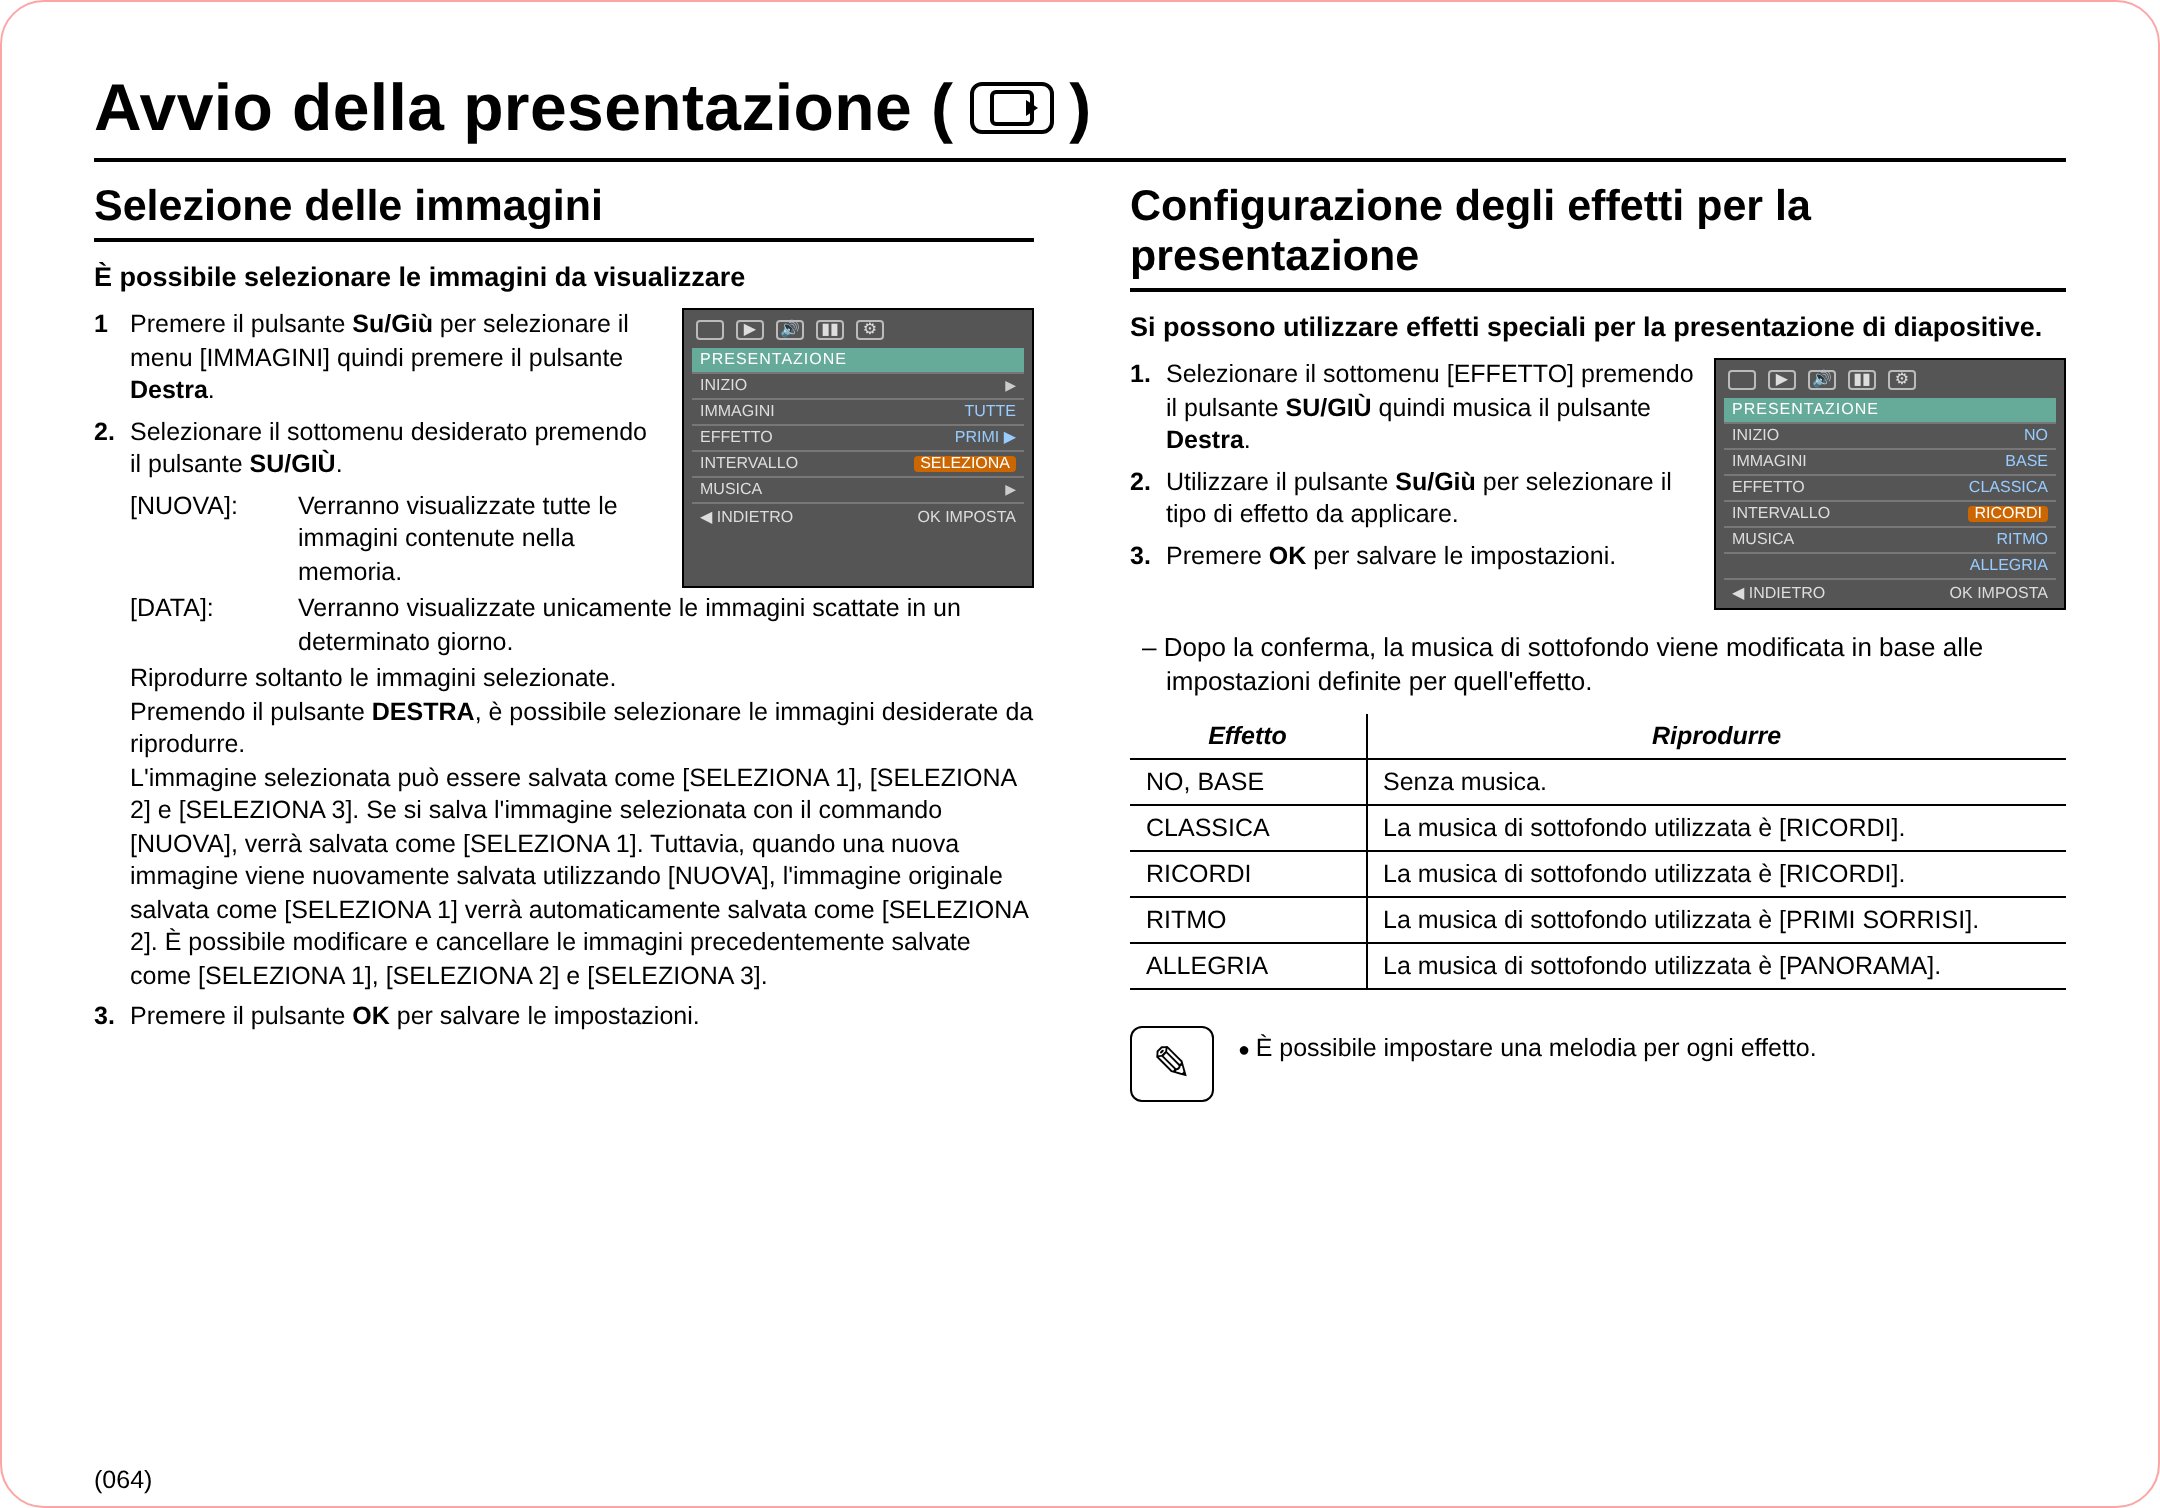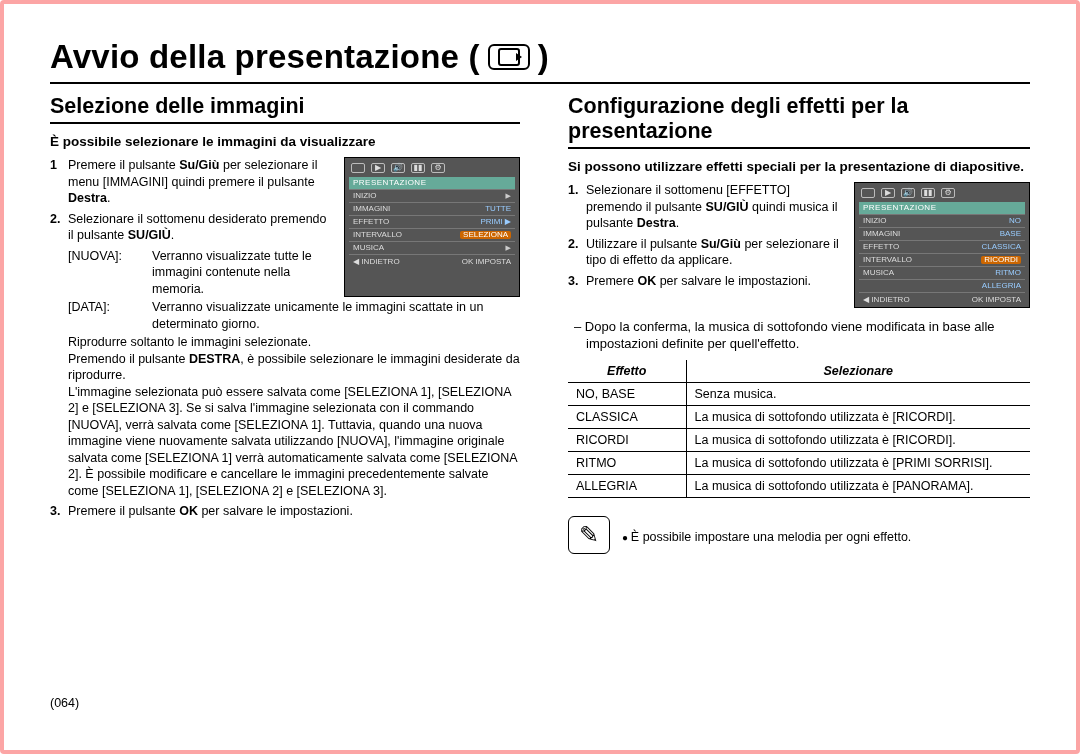--- a/index.html
+++ b/index.html
@@ -1,19 +1,19 @@
 <!DOCTYPE html>
 <html><head>
 <meta charset="utf-8">
 <style>
   * { box-sizing: border-box; margin: 0; padding: 0; }
   html, body { width: 1080px; height: 754px; background: #fff; font-family: Arial, Helvetica, sans-serif; color: #000; }
   .page {
     width: 1080px; height: 754px; position: relative;
-    border: 4px solid #fca5a5; border-radius: 4px;
+    border: 1px solid #fca5a5; border-radius: 22px;
     padding: 34px 46px 20px 46px;
   }
   .page-title {
     font-size: 33px; font-weight: bold; letter-spacing: 0.2px;
     padding-bottom: 6px; border-bottom: 2px solid #000;
     display: flex; align-items: center; gap: 8px;
   }
   .slideshow-icon {
     width: 42px; height: 26px; border: 2px solid #000; border-radius: 6px;
     display: inline-flex; align-items: center; justify-content: center; position: relative;
@@ -61,24 +61,24 @@
 
   
   .fx-table { width: 100%; border-collapse: collapse; font-size: 12.5px; margin-top: 8px; }
   .fx-table th { font-style: italic; font-weight: bold; text-align: center; border-bottom: 1px solid #000; padding: 4px 6px; }
   .fx-table th.eff { width: 118px; border-right: 1px solid #000; }
   .fx-table td { padding: 4px 8px; border-bottom: 1px solid #000; }
   .fx-table td.eff { border-right: 1px solid #000; }
 
   .note-box { display:flex; gap: 12px; margin-top: 18px; font-size: 12.5px; align-items:flex-start; }
   .note-icon { width: 42px; height: 38px; border:1px solid #000; border-radius:6px; display:flex; align-items:center; justify-content:center; font-size:24px; }
-  .note-box .bullet { margin-top: 14px; }
+  .note-box .bullet { margin-top: 4px; }
   .note-box .bullet::before { content: "● "; font-size:10px; }
 
-  .pagenum { position:absolute; left:46px; bottom:40px; font-size:12.5px; }
+  .pagenum { position:absolute; left:46px; bottom:6px; font-size:12.5px; }
   .pagenum::before { content:"("; } .pagenum::after { content:")"; }
 
   .col-right .upper { display:flex; gap:8px; }
   .col-right .upper .text { flex:1; }
   .after-note { font-size:13px; line-height:1.32; margin-top:10px; margin-left:18px; text-indent:-12px; }
   .after-note::before { content:"– "; }
 </style>
 </head>
 <body>
 
@@ -238,21 +238,21 @@
             </div>
         </div>
       </div>
 
       <div class="after-note">Dopo la conferma, la musica di sottofondo viene modificata in base alle impostazioni definite per quell'effetto.</div>
 
       <table class="fx-table">
         <thead>
           <tr>
             <th class="eff">Effetto</th>
-            <th>Selezionare</th>
+            <th>Riprodurre</th>
           </tr>
         </thead>
         <tbody>
           <tr>
               <td class="eff">NO, BASE</td>
               <td>Senza musica.</td>
             </tr>
           <tr>
               <td class="eff">CLASSICA</td>
               <td>La musica di sottofondo utilizzata è [RICORDI].</td>

